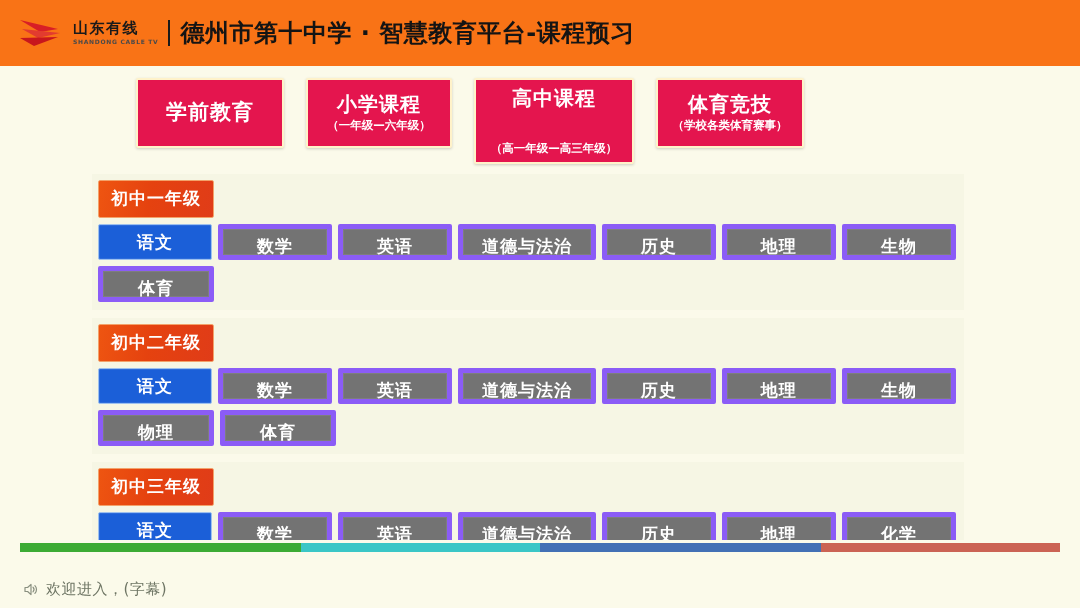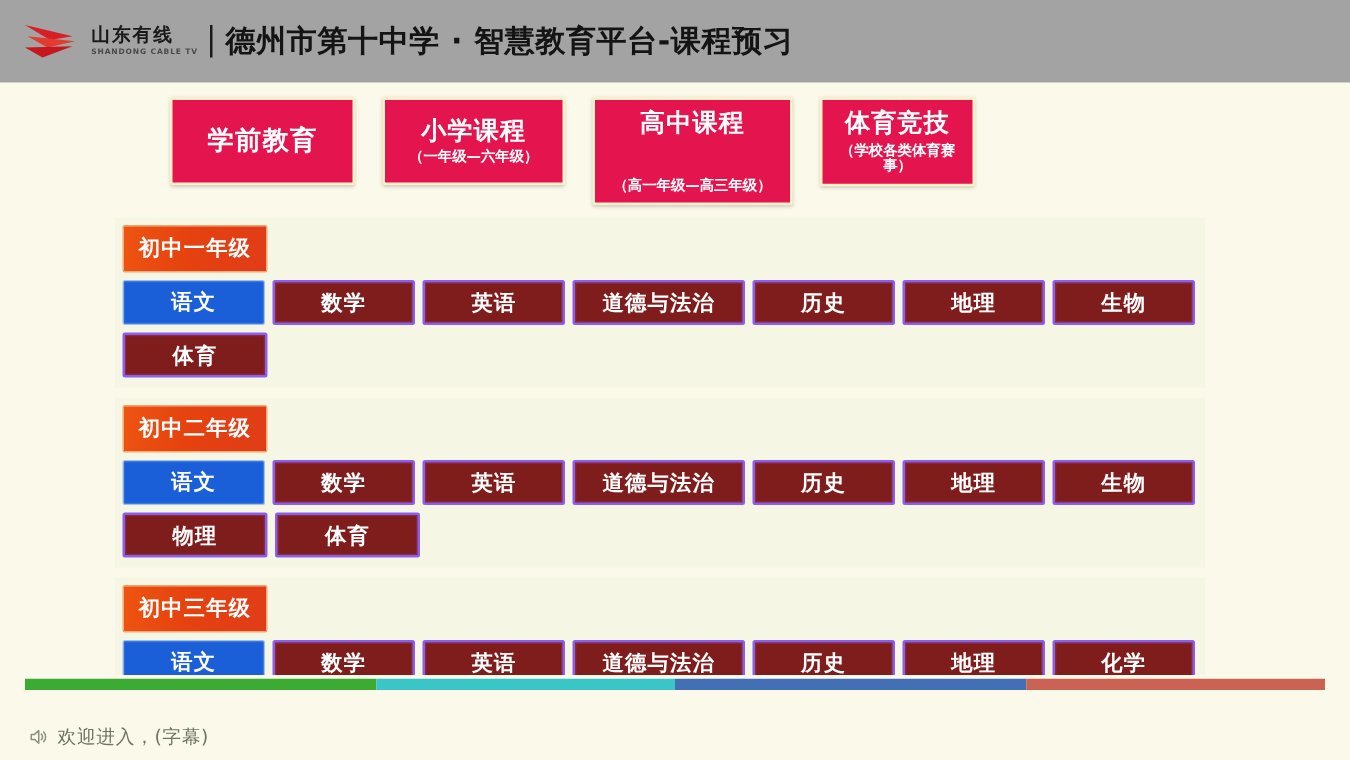--- a/index.html
+++ b/index.html
@@ -15,21 +15,21 @@
     font-family: "DejaVu Sans", "Liberation Sans", sans-serif;
     position: relative;
   }
 
   
   .header {
     height: 66px;
     display: flex;
     align-items: center;
     padding-left: 18px;
-    background: #a3a3a3;
+    background: #f97316;
   }
 
   .logo-block {
     display: flex;
     align-items: center;
     flex: 0 0 auto;
   }
 
   .logo-mark {
     width: 46px;
@@ -118,21 +118,21 @@
     letter-spacing: 0px;
     line-height: 1.1;
   }
   .cat-btn.single { min-height: 70px; }
   .cat-btn.single .cat-main { font-size: 21px; }
 
   .w-pre  { width: 148px; }
   .w-pri  { width: 146px; }
   .w-jun  { width: 160px; }
   .w-sen  { width: 160px; gap: 28px; }
-  .w-spo  { width: 124px; }
+  .w-spo  { width: 148px; }
 
   
   .panels {
     margin-top: 10px;
     padding-left: 92px;
   }
 
   .grade-panel {
     background: #f6f6e4;
     width: 872px;
@@ -169,22 +169,22 @@
     height: 36px;
     line-height: 34px;
     text-align: center;
     font-size: 17px;
     font-weight: bold;
     letter-spacing: 1px;
     color: #ffffff;
     border-radius: 2px;
     cursor: pointer;
     user-select: none;
-    border: 2px solid #8b5cf6;
-    background: #7f1d1d;
+    border: 5px solid #8b5cf6;
+    background: #737373;
     box-shadow: inset 0 0 0 1px rgba(255,255,255,0.08);
   }
 
   .subj.active {
     background: #1b5fd8;
     border: 1px solid #9dc0ee;
   }
 
   .subj.wide { width: 140px; }
 

